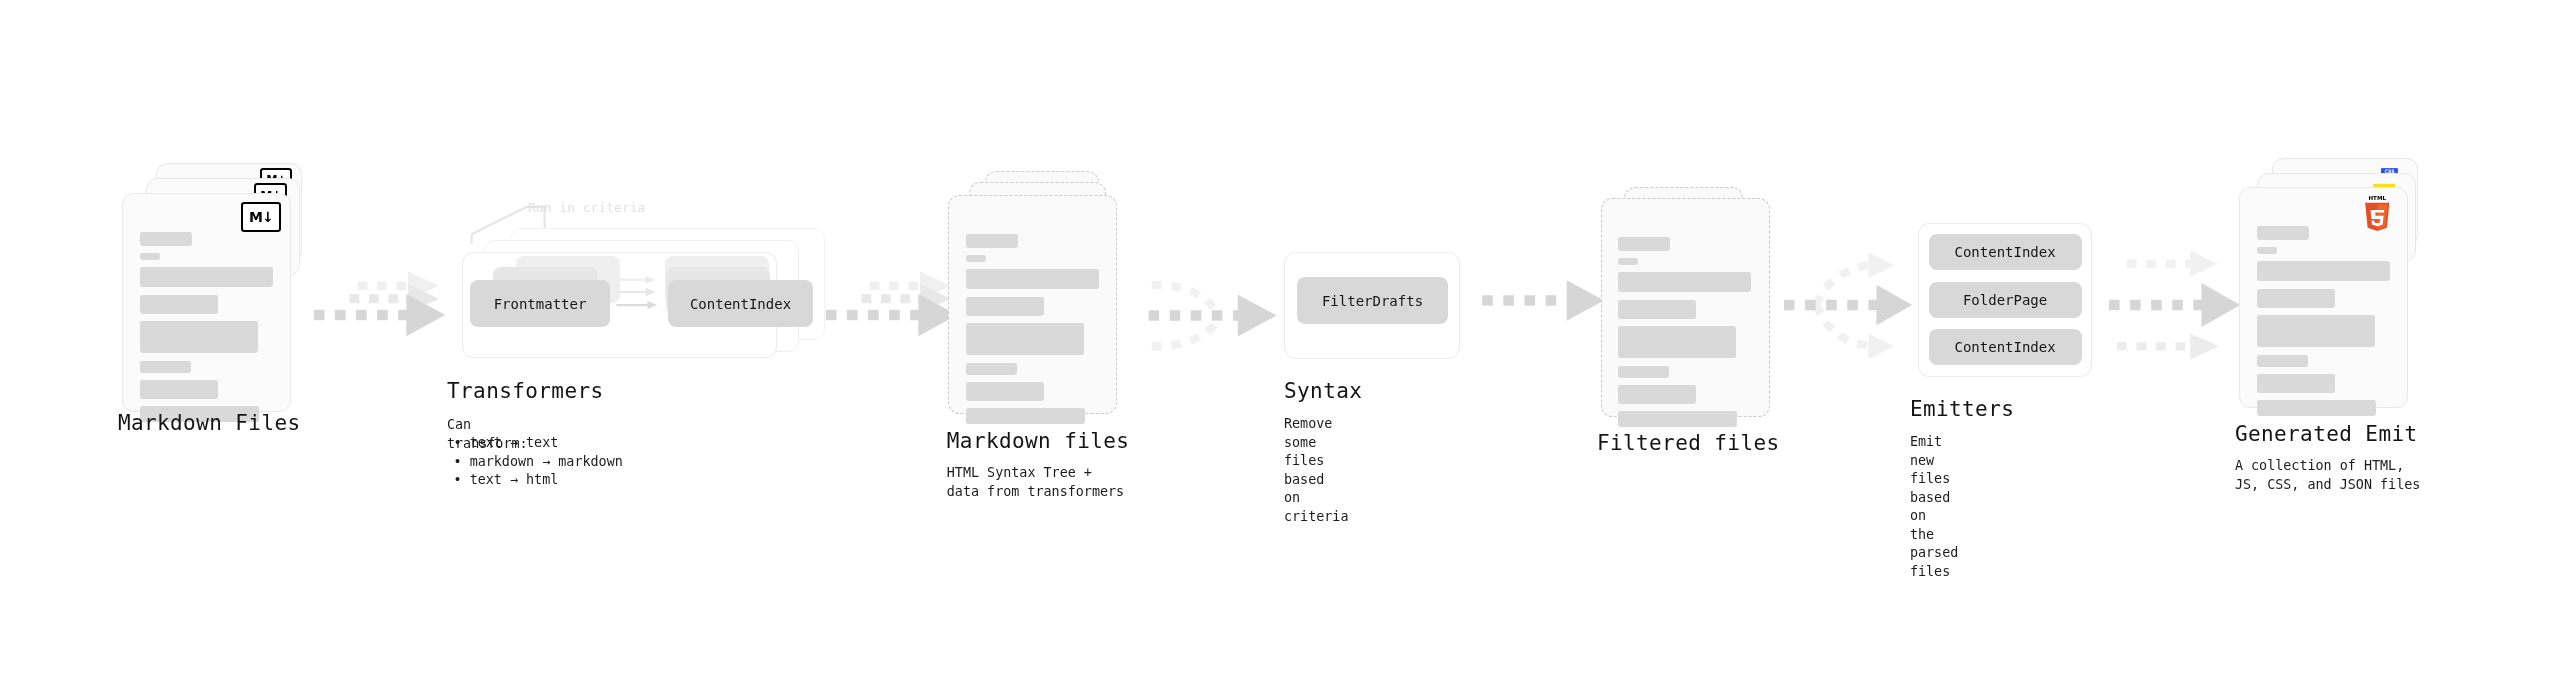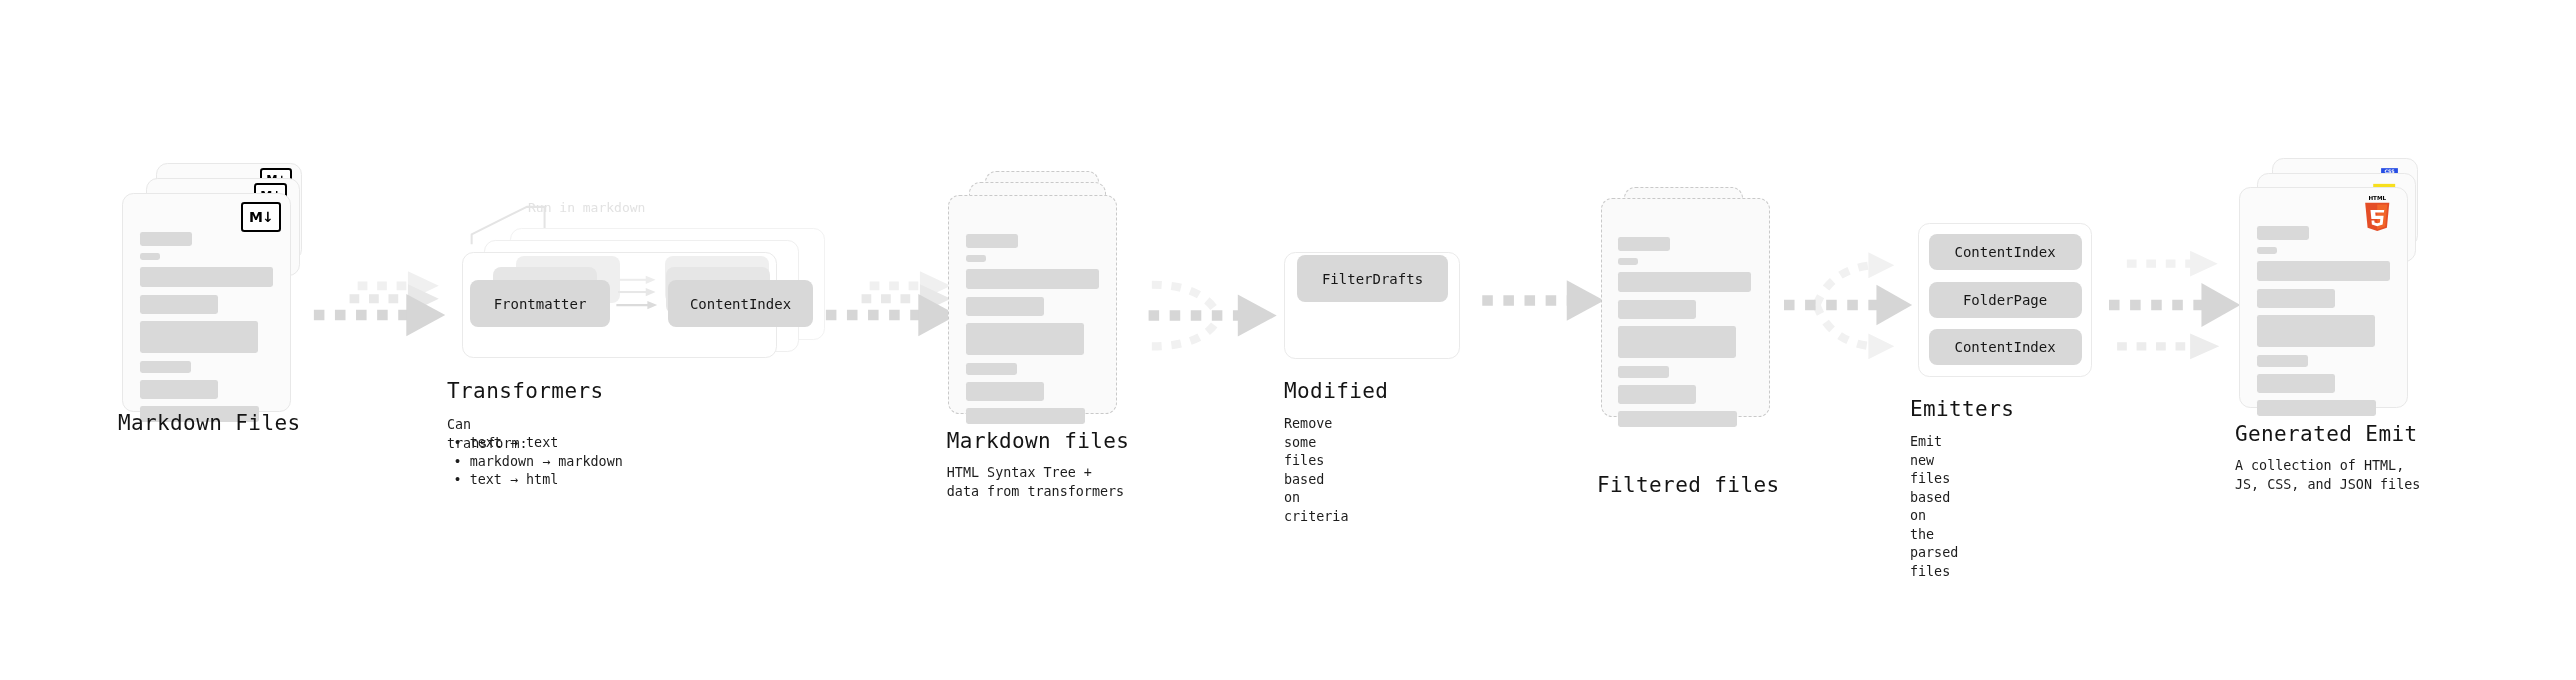--- a/index.html
+++ b/index.html
@@ -92,21 +92,21 @@
       <line x1="50" y1="38" x2="128" y2="38"></line>
     </g>
   <polygon points="122,20 160,38 122,56" fill="#e8e8e8"></polygon>
   <g stroke="#d6d6d6" stroke-width="13" stroke-dasharray="13 13" fill="none">
       <line x1="6" y1="58" x2="128" y2="58"></line>
     </g>
   <polygon points="120,32 168,58 120,84" fill="#d6d6d6"></polygon>
 </svg>
 
 <div class="stage-wrap" style="left:447px;top:195px;">
-  <div class="runlabel" style="left:81px;top:4.9px;">Run in markdown</div>
+  <div class="runlabel" style="left:81px;top:4.9px;">Run in criteria</div>
   <svg class="conn" style="left:23px;top:6.5px;" width="73" height="47" viewBox="0 0 90 58">
     <path d="M2 52 L2 40 L70 6 L92 6 L92 34" fill="none" stroke="#e4e4e4" stroke-width="2.5" stroke-linejoin="round"></path>
   </svg>
   <div class="groupbox g3" style="left:63px;top:32.5px;width:315px;height:112px;"></div>
   <div class="groupbox g2" style="left:37px;top:45px;width:315px;height:112px;"></div>
   <div class="groupbox" style="left:14.6px;top:57px;width:315px;height:106px;"></div>
 
   <div class="pill ghost3" style="left:69px;top:61px;width:104px;height:47px;"></div>
   <div class="pill ghost3" style="left:218px;top:61px;width:104px;height:47px;"></div>
   <div class="pill ghost2" style="left:46px;top:72px;width:104px;height:47px;"></div>
@@ -173,22 +173,22 @@
   <path d="M22 50 Q86 50 104 88" fill="none" stroke="#f1f1f1" stroke-width="10" stroke-dasharray="12 12"></path>
   <path d="M22 126 Q86 126 104 92" fill="none" stroke="#f1f1f1" stroke-width="10" stroke-dasharray="12 12"></path>
   <g stroke="#d6d6d6" stroke-width="13" stroke-dasharray="13 13" fill="none">
       <line x1="18" y1="88" x2="130" y2="88"></line>
     </g>
   <polygon points="128,62 176,88 128,114" fill="#d6d6d6"></polygon>
 </svg>
 
 <div class="stage-wrap" style="left:1284px;top:252px;">
   <div class="groupbox" style="left:0px;top:0px;width:176px;height:107px;"></div>
-  <div class="pill" style="left:13px;top:3px;width:151px;height:47px;">FilterDrafts</div>
-  <div class="title" style="position:absolute;left:0px;top:127px;">Modified</div>
+  <div class="pill" style="left:13px;top:25px;width:151px;height:47px;">FilterDrafts</div>
+  <div class="title" style="position:absolute;left:0px;top:127px;">Syntax</div>
   <div class="subtitle" style="position:absolute;left:0px;top:163px;">Remove some files based
 on criteria</div>
 </div>
 
 <svg class="conn" style="left:1479px;top:276px;" width="130" height="49" viewBox="0 0 160 60">
   <g stroke="#d6d6d6" stroke-width="13" stroke-dasharray="13 13" fill="none">
       <line x1="4" y1="30" x2="112" y2="30"></line>
     </g>
   <polygon points="108,5 154,30 108,55" fill="#d6d6d6"></polygon>
 </svg>
@@ -201,21 +201,21 @@
       <div class="bar" style="width:52px;height:14px;"></div>
       <div class="bar" style="width:19.5px;height:6.5px;"></div>
       <div class="bar" style="width:133px;height:20.3px;"></div>
       <div class="bar" style="width:78px;height:19.5px;"></div>
       <div class="bar" style="width:118px;height:32px;"></div>
       <div class="bar" style="width:51px;height:12.2px;"></div>
       <div class="bar" style="width:78px;height:18.7px;"></div>
       <div class="bar" style="width:119px;height:15.4px;"></div>
     </div>
   </div>
-  <div class="title" style="position:absolute;left:-4.1px;top:244px;margin-top:42px;">Filtered files</div>
+  <div class="title" style="position:absolute;left:-4.1px;top:244px;">Filtered files</div>
 </div>
 
 <svg class="conn" style="left:1784px;top:236px;" width="146" height="138" viewBox="0 0 180 170">
   <path d="M40 85 Q58 40 110 36" fill="none" stroke="#f1f1f1" stroke-width="10" stroke-dasharray="12 12"></path>
   <polygon points="104,20 136,36 104,52" fill="#f1f1f1"></polygon>
   <path d="M40 85 Q58 132 110 136" fill="none" stroke="#f1f1f1" stroke-width="10" stroke-dasharray="12 12"></path>
   <polygon points="104,120 136,136 104,152" fill="#f1f1f1"></polygon>
   <g stroke="#d6d6d6" stroke-width="13" stroke-dasharray="13 13" fill="none">
       <line x1="0" y1="85" x2="118" y2="85"></line>
     </g>

